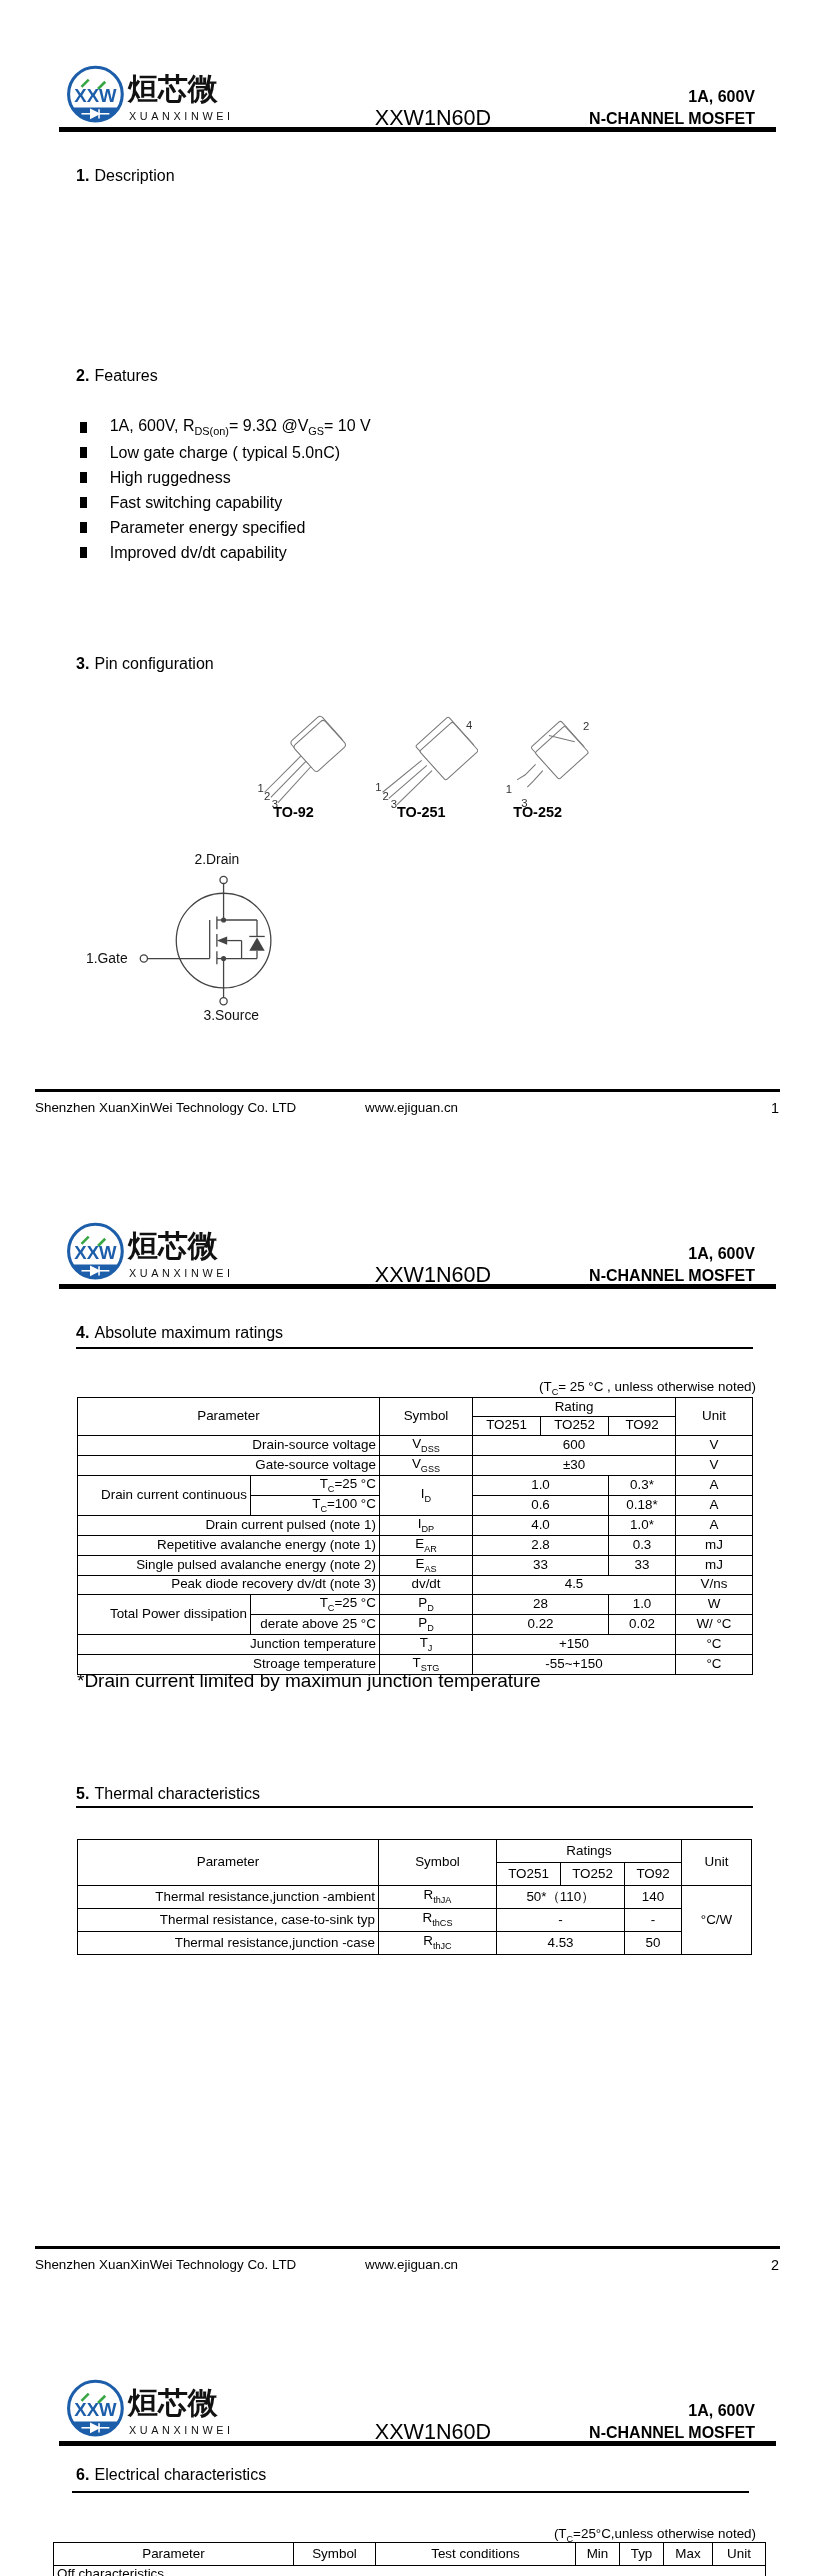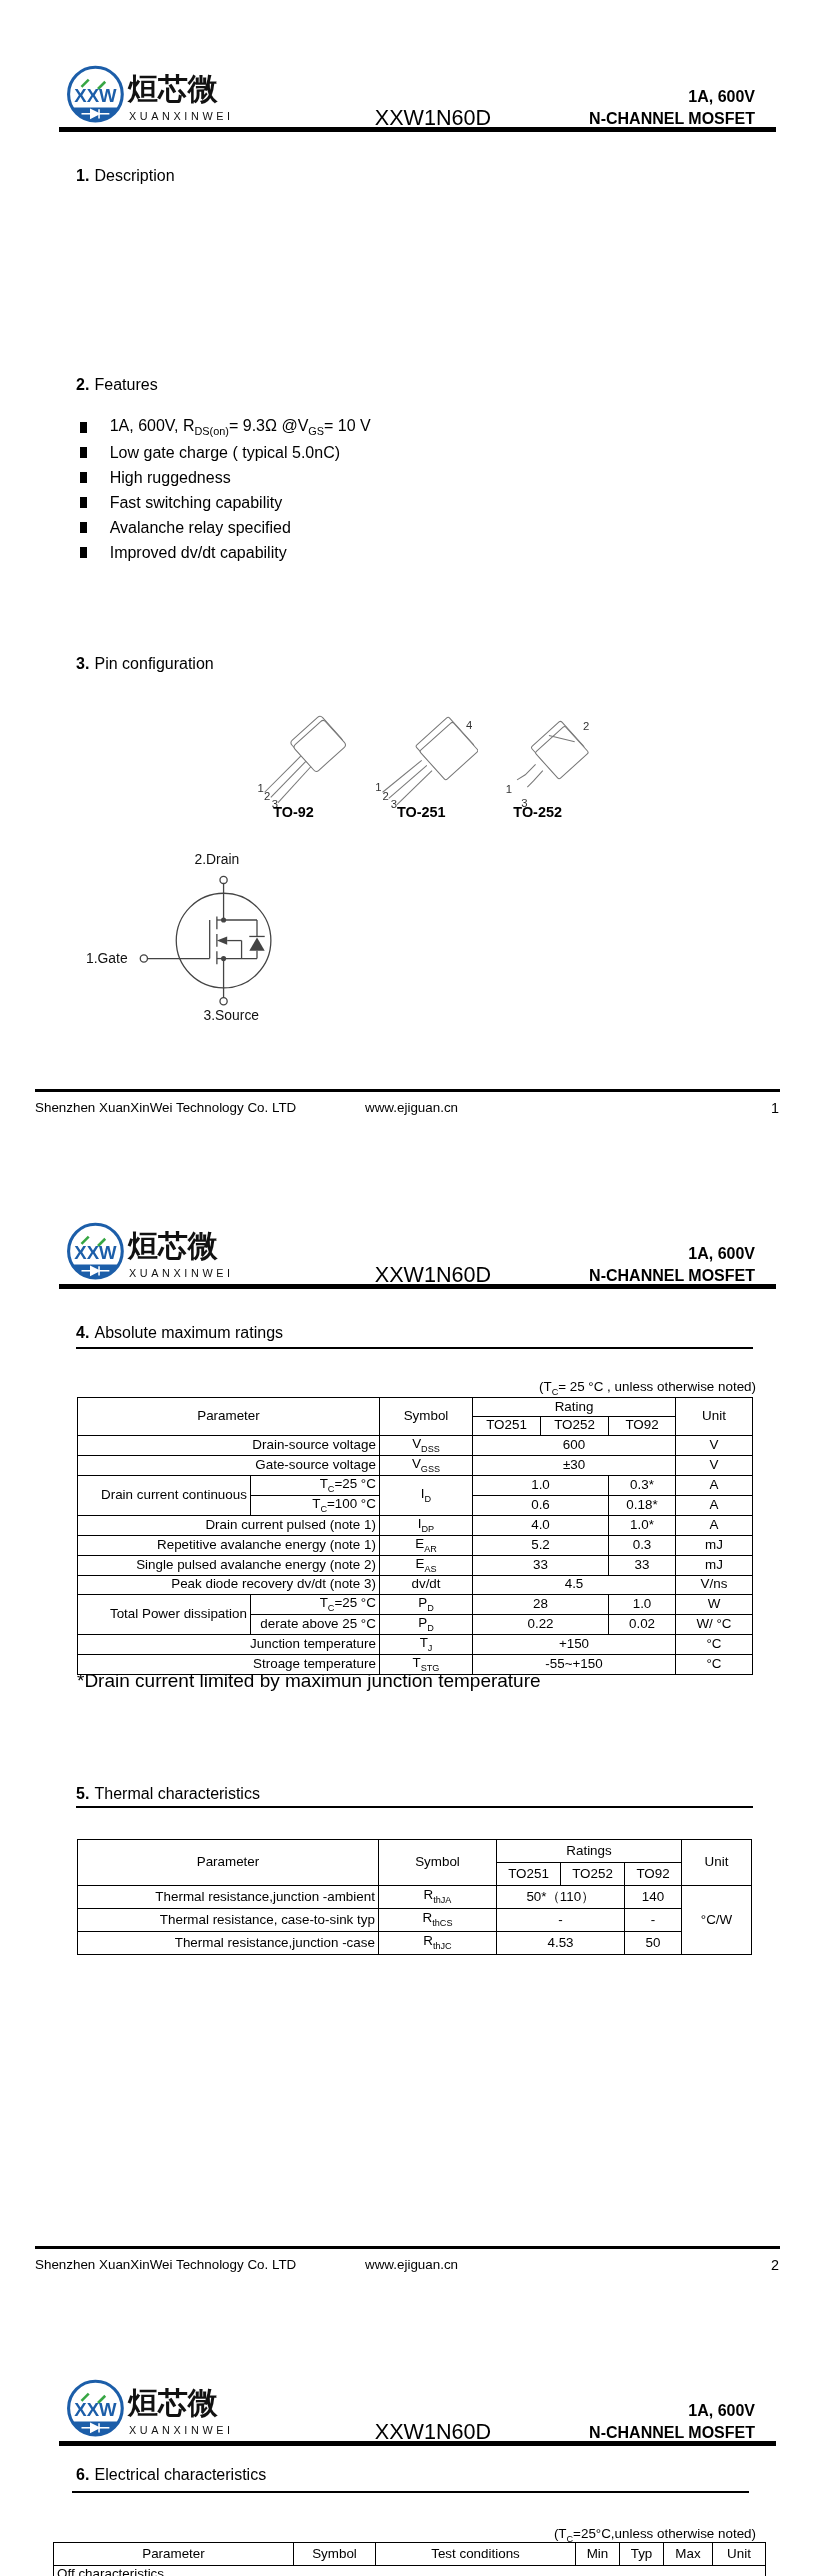--- a/index.html
+++ b/index.html
@@ -63,41 +63,41 @@
       <text x="120" y="72" font-size="58" font-weight="bold" fill="#111">烜芯微</text>
       <text x="122" y="112" font-size="21" letter-spacing="7" fill="#111">XUANXINWEI</text>
     </svg>
     <div class="part-title">XXW1N60D</div>
     <div class="spec1">1A, 600V</div>
     <div class="spec2">N-CHANNEL MOSFET</div>
     <div class="hdr-rule" style="top:127px"></div>
 
     <div class="sec-h" style="top:167px"><b>1.</b><span>Description</span></div>
 
-    <div class="sec-h" style="top:376px"><b>2.</b><span>Features</span></div>
+    <div class="sec-h" style="top:367px"><b>2.</b><span>Features</span></div>
     <div class="features">
       <div class="feat">
           <span class="blt"></span>
           <span>1A, 600V, R<sub>DS(on)</sub>= 9.3Ω @V<sub>GS</sub>= 10 V</span>
         </div>
       <div class="feat">
           <span class="blt"></span>
           <span>Low gate charge ( typical 5.0nC)</span>
         </div>
       <div class="feat">
           <span class="blt"></span>
           <span>High ruggedness</span>
         </div>
       <div class="feat">
           <span class="blt"></span>
           <span>Fast switching capability</span>
         </div>
       <div class="feat">
           <span class="blt"></span>
-          <span>Avalanche relay specified</span>
+          <span>Parameter energy specified</span>
         </div>
       <div class="feat">
           <span class="blt"></span>
           <span>Improved dv/dt capability</span>
         </div>
     </div>
 
     <div class="sec-h" style="top:655px"><b>3.</b><span>Pin configuration</span></div>
 
     <div class="pkg-row">
@@ -266,21 +266,21 @@
       <tr style="height:19px">
         <td colspan="2" class="left">Drain current pulsed (note 1)</td>
         <td>I<sub>DP</sub></td>
         <td colspan="2">4.0</td>
         <td>1.0*</td>
         <td>A</td>
       </tr>
       <tr style="height:19px">
         <td colspan="2" class="left">Repetitive avalanche energy (note 1)</td>
         <td>E<sub>AR</sub></td>
-        <td colspan="2">5.2</td>
+        <td colspan="2">2.8</td>
         <td>0.3</td>
         <td>mJ</td>
       </tr>
       <tr style="height:19px">
         <td colspan="2" class="left">Single pulsed avalanche energy (note 2)</td>
         <td>E<sub>AS</sub></td>
         <td colspan="2">33</td>
         <td>33</td>
         <td>mJ</td>
       </tr>

